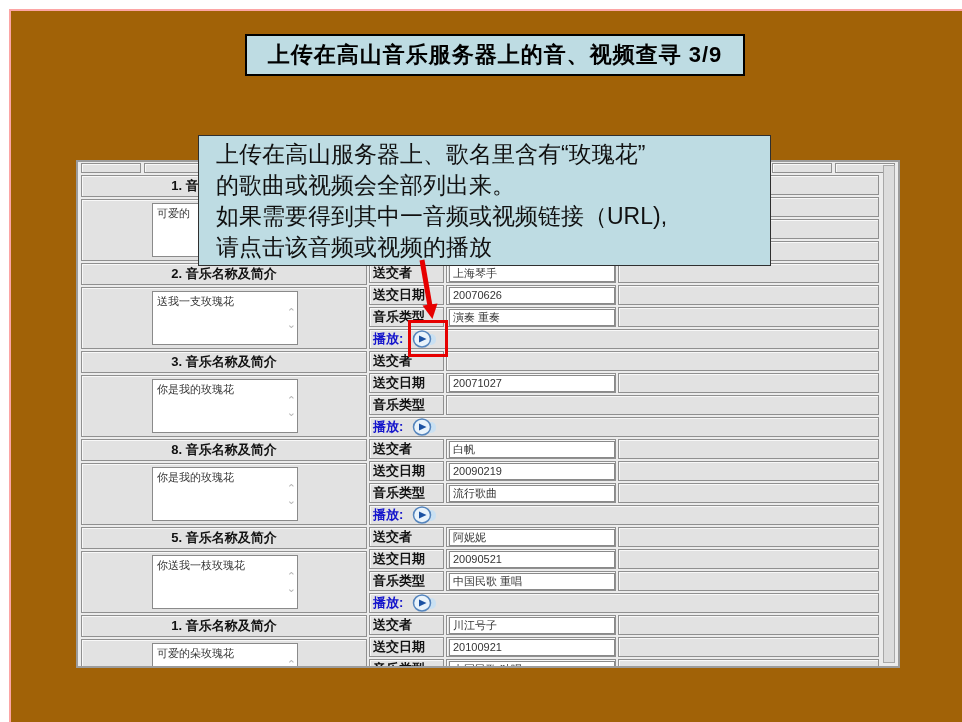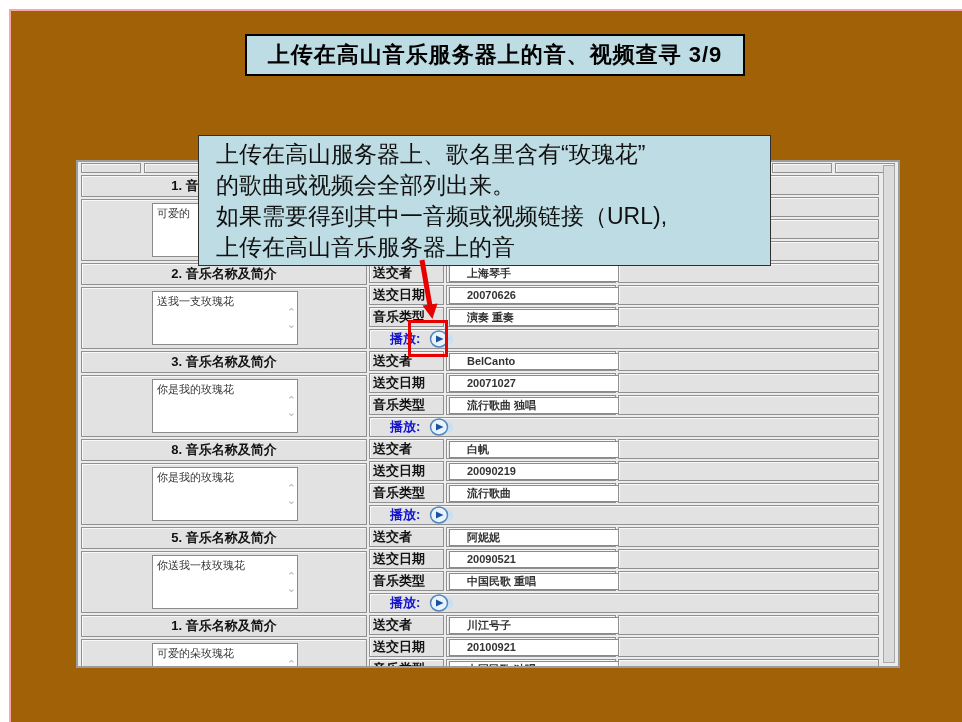--- a/index.html
+++ b/index.html
@@ -25,23 +25,23 @@
   .ta{position:absolute;left:70px;top:3px;width:146px;height:54px;background:#fff;
       border:1px solid #8a8a8a;font-size:11px;color:#333;padding:2px 14px 2px 4px;box-sizing:border-box;}
   .ta-scroll{position:absolute;right:1px;top:14px;display:flex;flex-direction:column;line-height:12px;
              font-size:11px;color:#b5b5b5;align-items:center;}
   .e-right{flex:1;display:flex;flex-direction:column;margin-right:16px;}
   .rrow{height:22px;display:flex;}
   .lab{width:70px;margin:1px;display:flex;align-items:center;padding-left:3px;
        font-size:13px;font-weight:600;color:#111;white-space:nowrap;}
   .inpc{width:168px;margin:1px;display:flex;align-items:center;}
   .inpc input{width:158px;height:15px;border:1px solid #8a8a8a;background:#fff;margin-left:2px;
-              font-size:11px;font-weight:700;color:#333;padding:0 17px;font-family:"Liberation Sans",sans-serif;}
+              font-size:11px;font-weight:400;color:#333;padding:0 3px;font-family:"Liberation Sans",sans-serif;}
   .fill{flex:1;margin:1px;}
-  .playrow{height:20px;margin:1px;display:flex;align-items:center;padding-left:20px;gap:8px;}
+  .playrow{height:20px;margin:1px;display:flex;align-items:center;padding-left:3px;gap:8px;}
   .playtxt{font-size:13px;font-weight:bold;color:#1414CC;}
   .rail{position:absolute;right:3px;top:3px;bottom:3px;width:10px;background:#dcdcdc;border:1px solid #a8a8a8;}
 
   
   .callout{position:absolute;left:187px;top:124px;width:546px;height:126px;background:#BEDCE3;
            border:1px solid #2f2f2f;padding:3px 8px 0 17px;font-size:23px;line-height:31px;color:#101010;
            white-space:nowrap;overflow:hidden;}
 
   
   .redbox{position:absolute;left:397px;top:309px;width:34px;height:31px;border:3px solid #E60000;}
@@ -169,37 +169,31 @@
             <span class="ta-scroll">
                 <span>⌃</span>
                 <span>⌄</span>
               </span>
           </div>
         </div>
       </div>
       <div class="e-right">
         <div class="rrow">
             <div class="cell lab">送交者</div>
-            <div class="cell inpc">
-              <input value="BelCanto" style="">
-            </div>
             <div class="cell fill"></div>
           </div>
         <div class="rrow">
             <div class="cell lab">送交日期</div>
             <div class="cell inpc">
               <input value="20071027" style="">
             </div>
             <div class="cell fill"></div>
           </div>
         <div class="rrow">
             <div class="cell lab">音乐类型</div>
-            <div class="cell inpc">
-              <input value="流行歌曲 独唱" style="">
-            </div>
             <div class="cell fill"></div>
           </div>
         <div class="cell playrow">
             <span class="playtxt">播放:</span>
           <svg width="26" height="18" viewBox="0 0 26 18">
               <rect x="7" y="4" width="18" height="11" rx="5" fill="#c9e0f2"></rect>
               <ellipse cx="11" cy="9" rx="8.5" ry="8" fill="#e9f3fb" stroke="#5585bd" stroke-width="1.5"></ellipse>
               <polygon points="8,5.5 15.5,9 8,12.5" fill="#1c52a3"></polygon>
             </svg>
         </div>
@@ -333,21 +327,21 @@
       </div>
     </div>
 
     <div class="rail"></div>
   </div>
 
   <div class="callout">
     <div>上传在高山服务器上、歌名里含有“玫瑰花”</div>
     <div>的歌曲或视频会全部列出来。</div>
     <div>如果需要得到其中一音频或视频链接（URL),</div>
-    <div>上传在高山音乐服务器上的音</div>
+    <div>请点击该音频或视频的播放</div>
   </div>
 
   <svg class="arrow-svg" width="36" height="66" viewBox="0 0 36 66">
     <line x1="12" y1="2" x2="20" y2="48" stroke="#E60000" stroke-width="5"></line>
     <polygon points="22.4,61 12.5,47.4 27.5,45.6" fill="#E60000"></polygon>
   </svg>
   <div class="redbox"></div>
 
 </div>
 

